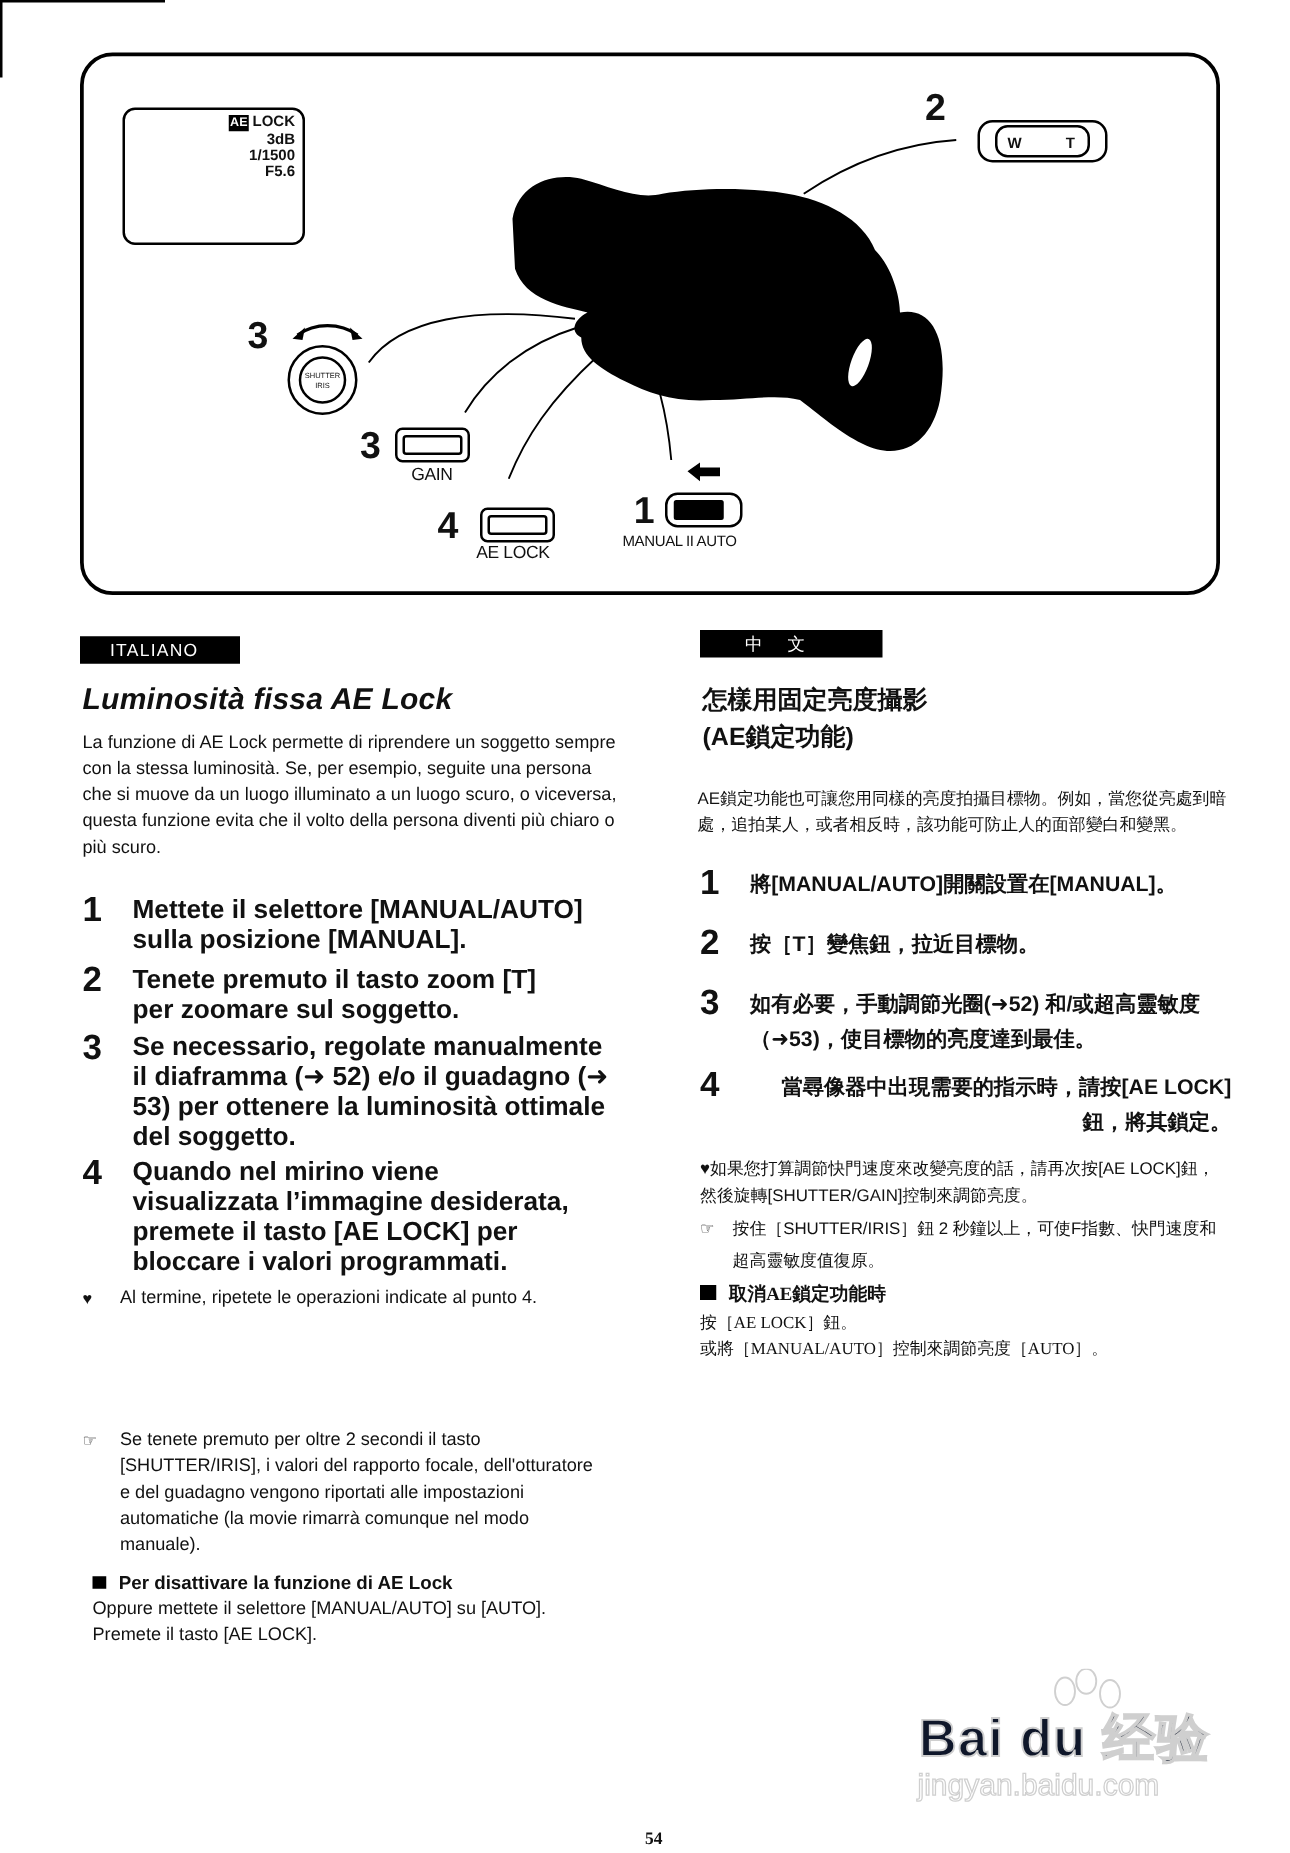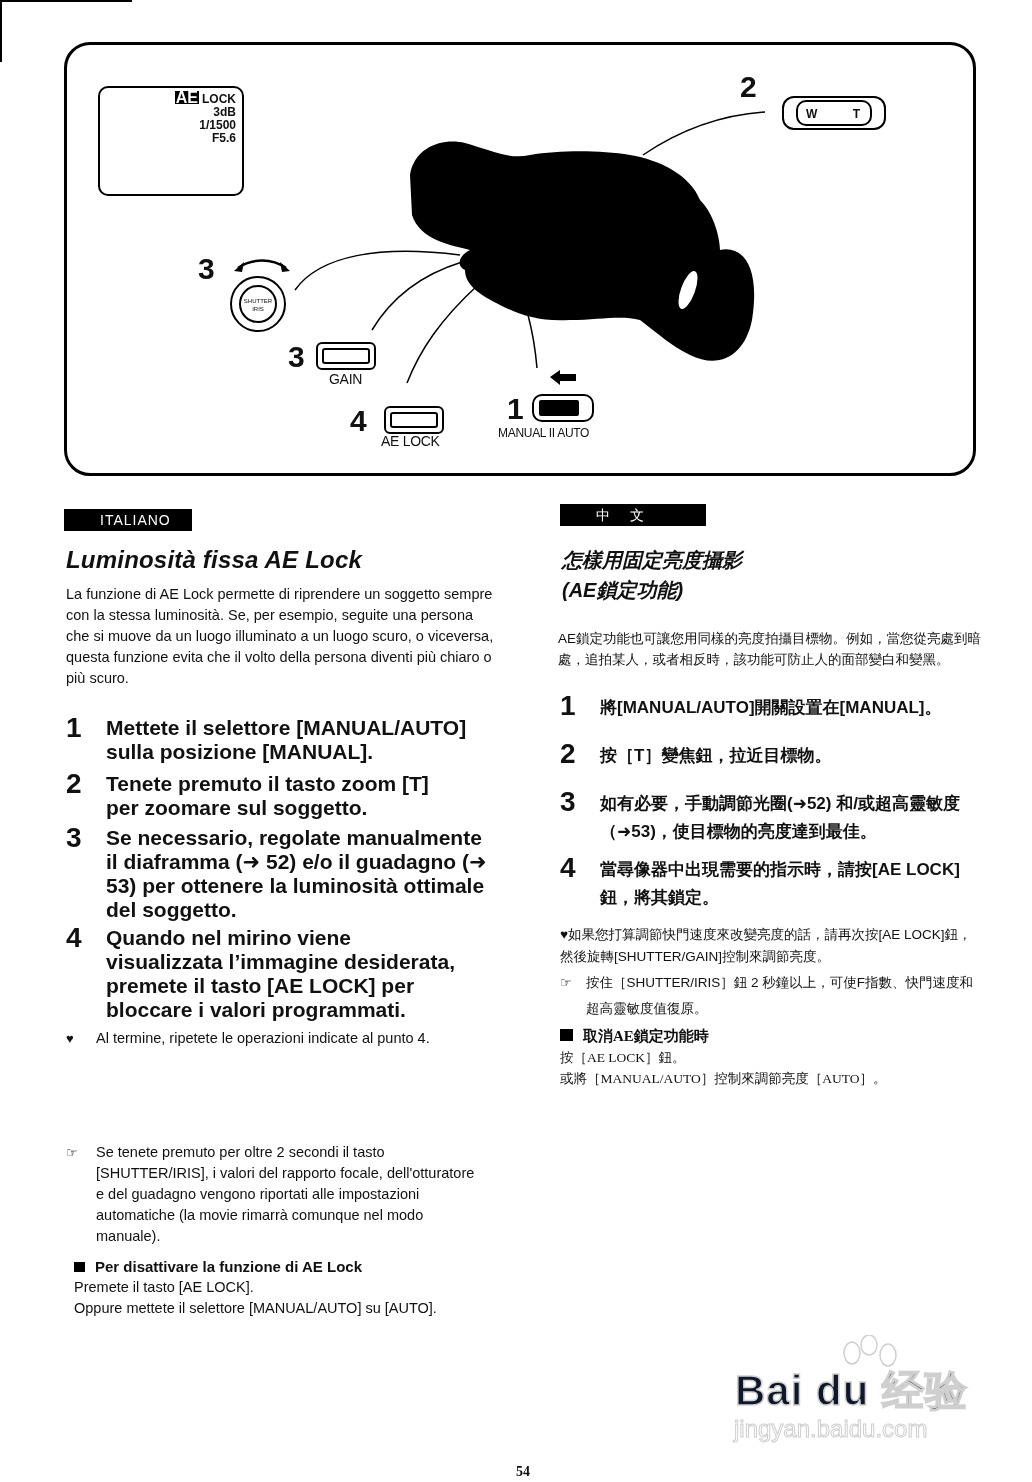--- a/index.html
+++ b/index.html
@@ -8,21 +8,21 @@
   .corner-mark { position: absolute; left: 0; top: 0; width: 130px; height: 60px;
                  border-top: 2px solid #000; border-left: 2px solid #000; }
   .figure-frame { position: absolute; left: 64px; top: 42px; width: 912px; height: 434px;
                   border: 3px solid #000; border-radius: 26px; box-sizing: border-box; }
   .abs { position: absolute; }
 
   
   .vf-display { left: 98px; top: 86px; width: 146px; height: 110px; border: 2px solid #000;
                 border-radius: 10px; box-sizing: border-box; text-align: right; padding: 3px 6px 0 0;
                 font-weight: bold; font-size: 12px; line-height: 13px; }
-  .vf-ae { display: inline-block; background: #000; color: #fff; padding: 0 1px; font-size: 16px; margin-right: 3px; }
+  .vf-ae { display: inline-block; background: #000; color: #fff; padding: 0 1px; font-size: 10px; margin-right: 3px; }
 
   .callout-num { font-weight: bold; font-size: 30px; line-height: 30px; }
   .btn-rect { border: 2px solid #000; border-radius: 6px; box-sizing: border-box; }
   .btn-inner { border: 2px solid #000; border-radius: 3px; box-sizing: border-box; position: absolute; }
   .btn-caption { font-size: 14px; letter-spacing: -0.3px; }
 
   .zoom-lever { left: 782px; top: 96px; width: 104px; height: 34px; border: 2px solid #000; border-radius: 12px; box-sizing: border-box; }
   .zoom-inner { position: absolute; left: 12px; top: 2px; width: 76px; height: 26px; border: 2px solid #000; border-radius: 10px; box-sizing: border-box; font-size: 12px; font-weight: bold; }
   .zoom-w { position: absolute; left: 8px; top: 5px; }
   .zoom-t { position: absolute; right: 10px; top: 5px; }
@@ -38,21 +38,21 @@
   .it-intro { left: 66px; top: 584px; width: 430px; font-size: 14.5px; line-height: 21px; }
   .step { position: absolute; }
   .step-num { position: absolute; left: 0; top: -2px; font-weight: bold; font-size: 28px; line-height: 28px; }
   .step-text { position: absolute; left: 40px; top: 0; font-weight: bold; font-size: 21px; line-height: 24px; }
   .note { position: absolute; font-size: 14.5px; line-height: 21px; }
   .note-mark { position: absolute; left: 0; top: 0; font-size: 13px; }
   .note-text { position: absolute; left: 30px; top: 0; }
   .sub-heading { font-weight: bold; font-size: 15px; }
   .sq { display: inline-block; width: 11px; height: 10px; background: #000; margin-right: 10px; vertical-align: 0; }
 
-  .zh-title { left: 562px; top: 545px; font-size: 20px; font-weight: bold; font-style: italic; line-height: 30px; }
+  .zh-title { left: 562px; top: 545px; font-size: 20px; font-weight: bold; line-height: 30px; }
   .zh-intro { left: 558px; top: 628px; width: 430px; font-size: 13.5px; line-height: 21px; }
   .zh-step-text { position: absolute; left: 40px; top: 0; font-weight: bold; font-size: 17px; line-height: 28px; }
   .zh-note { position: absolute; font-size: 13.5px; line-height: 22px; }
 
   .page-number { left: 516px; top: 1464px; font-family: "Liberation Serif", serif; font-weight: bold; font-size: 14px; }
 
   .watermark { left: 730px; top: 1335px; width: 250px; height: 115px; color: #ddd; }
   .wm-main { position: absolute; left: 5px; top: 28px; font-size: 42px; font-weight: bold; color: #0f172a;
              -webkit-text-stroke: 1.5px #cfcfcf; letter-spacing: 1px; }
   .wm-url { position: absolute; left: 4px; top: 80px; font-size: 24px; color: #fff; -webkit-text-stroke: 1px #cfcfcf; }
@@ -114,21 +114,21 @@
   <div class="btn-inner" style="left:4px;top:4px;width:48px;height:16px;"></div>
 </div>
 <div class="abs btn-caption" style="left:381px;top:433px;">AE LOCK</div>
 
 <div class="abs callout-num" style="left:507px;top:394px;">1</div>
 <div class="abs btn-rect" style="left:532px;top:394px;width:62px;height:28px;border-radius:10px;">
   <div class="btn-inner" style="left:5px;top:4px;width:40px;height:16px;background:#000;border-radius:2px;"></div>
 </div>
 <div class="abs" style="left:498px;top:426px;font-size:12px;letter-spacing:-0.3px;">MANUAL II AUTO</div>
 
-<div class="abs lang-tag" style="left:64px;top:509px;width:128px;padding-left:36px;box-sizing:border-box;">ITALIANO</div>
+<div class="abs lang-tag" style="left:64px;top:509px;width:128px;padding-left:24px;box-sizing:border-box;">ITALIANO</div>
 <div class="abs it-title">Luminosità fissa AE Lock</div>
 <div class="abs it-intro">La funzione di AE Lock permette di riprendere un soggetto sempre con la stessa luminosità. Se, per esempio, seguite una persona che si muove da un luogo illuminato a un luogo scuro, o viceversa, questa funzione evita che il volto della persona diventi più chiaro o più scuro.</div>
 
 <div class="step" style="left:66px;top:716px;width:430px;">
   <div class="step-num">1</div>
   <div class="step-text" style="width:390px;">Mettete il selettore [MANUAL/AUTO] sulla posizione [MANUAL].</div>
 </div>
 <div class="step" style="left:66px;top:772px;width:430px;">
   <div class="step-num">2</div>
   <div class="step-text" style="width:340px;">Tenete premuto il tasto zoom [T] per zoomare sul soggetto.</div>
@@ -148,22 +148,22 @@
     <div>Al termine, ripetete le operazioni indicate al punto 4.</div>
   </div>
 </div>
 <div class="note" style="left:66px;top:1142px;width:420px;">
   <span class="note-mark">☞</span>
   <div class="note-text" style="width:390px;">Se tenete premuto per oltre 2 secondi il tasto [SHUTTER/IRIS], i valori del rapporto focale, dell'otturatore e del guadagno vengono riportati alle impostazioni automatiche (la movie rimarrà comunque nel modo manuale).</div>
 </div>
 
 <div class="abs" style="left:74px;top:1256px;width:430px;font-size:14.5px;line-height:21px;">
   <div class="sub-heading"><span class="sq"></span><span>Per disattivare la funzione di AE Lock</span></div>
+  <div>Oppure mettete il selettore [MANUAL/AUTO] su [AUTO].</div>
   <div>Premete il tasto [AE LOCK].</div>
-  <div>Oppure mettete il selettore [MANUAL/AUTO] su [AUTO].</div>
 </div>
 
 <div class="abs lang-tag" style="left:560px;top:504px;width:146px;padding-left:36px;box-sizing:border-box;letter-spacing:3px;">中　文</div>
 <div class="abs zh-title">
   <div>怎樣用固定亮度攝影</div>
   <div>(AE鎖定功能)</div>
 </div>
 <div class="abs zh-intro">AE鎖定功能也可讓您用同樣的亮度拍攝目標物。例如，當您從亮處到暗處，追拍某人，或者相反時，該功能可防止人的面部變白和變黑。</div>
 
 <div class="step" style="left:560px;top:694px;width:430px;">
@@ -173,21 +173,21 @@
 <div class="step" style="left:560px;top:742px;width:430px;">
   <div class="step-num">2</div>
   <div class="zh-step-text" style="width:390px;">按［T］變焦鈕，拉近目標物。</div>
 </div>
 <div class="step" style="left:560px;top:790px;width:430px;">
   <div class="step-num">3</div>
   <div class="zh-step-text" style="width:385px;">如有必要，手動調節光圈(➜52) 和/或超高靈敏度（➜53)，使目標物的亮度達到最佳。</div>
 </div>
 <div class="step" style="left:560px;top:856px;width:430px;">
   <div class="step-num">4</div>
-  <div class="zh-step-text" style="width:385px;">當尋像器中出現需要的指示時，請按[AE LOCK]鈕，將其鎖定。</div>
+  <div class="zh-step-text" style="width:385px;text-align:right;">當尋像器中出現需要的指示時，請按[AE LOCK]鈕，將其鎖定。</div>
 </div>
 
 <div class="zh-note" style="left:560px;top:924px;width:425px;">
   <span>♥</span><span>如果您打算調節快門速度來改變亮度的話，請再次按[AE LOCK]鈕，然後旋轉[SHUTTER/GAIN]控制來調節亮度。</span>
 </div>
 <div class="zh-note" style="left:560px;top:970px;width:425px;line-height:26px;">
   <span class="note-mark" style="position:absolute;left:0;top:0;">☞</span>
   <div style="position:absolute;left:26px;top:0;width:395px;">按住［SHUTTER/IRIS］鈕 2 秒鐘以上，可使F指數、快門速度和超高靈敏度值復原。</div>
 </div>
 

